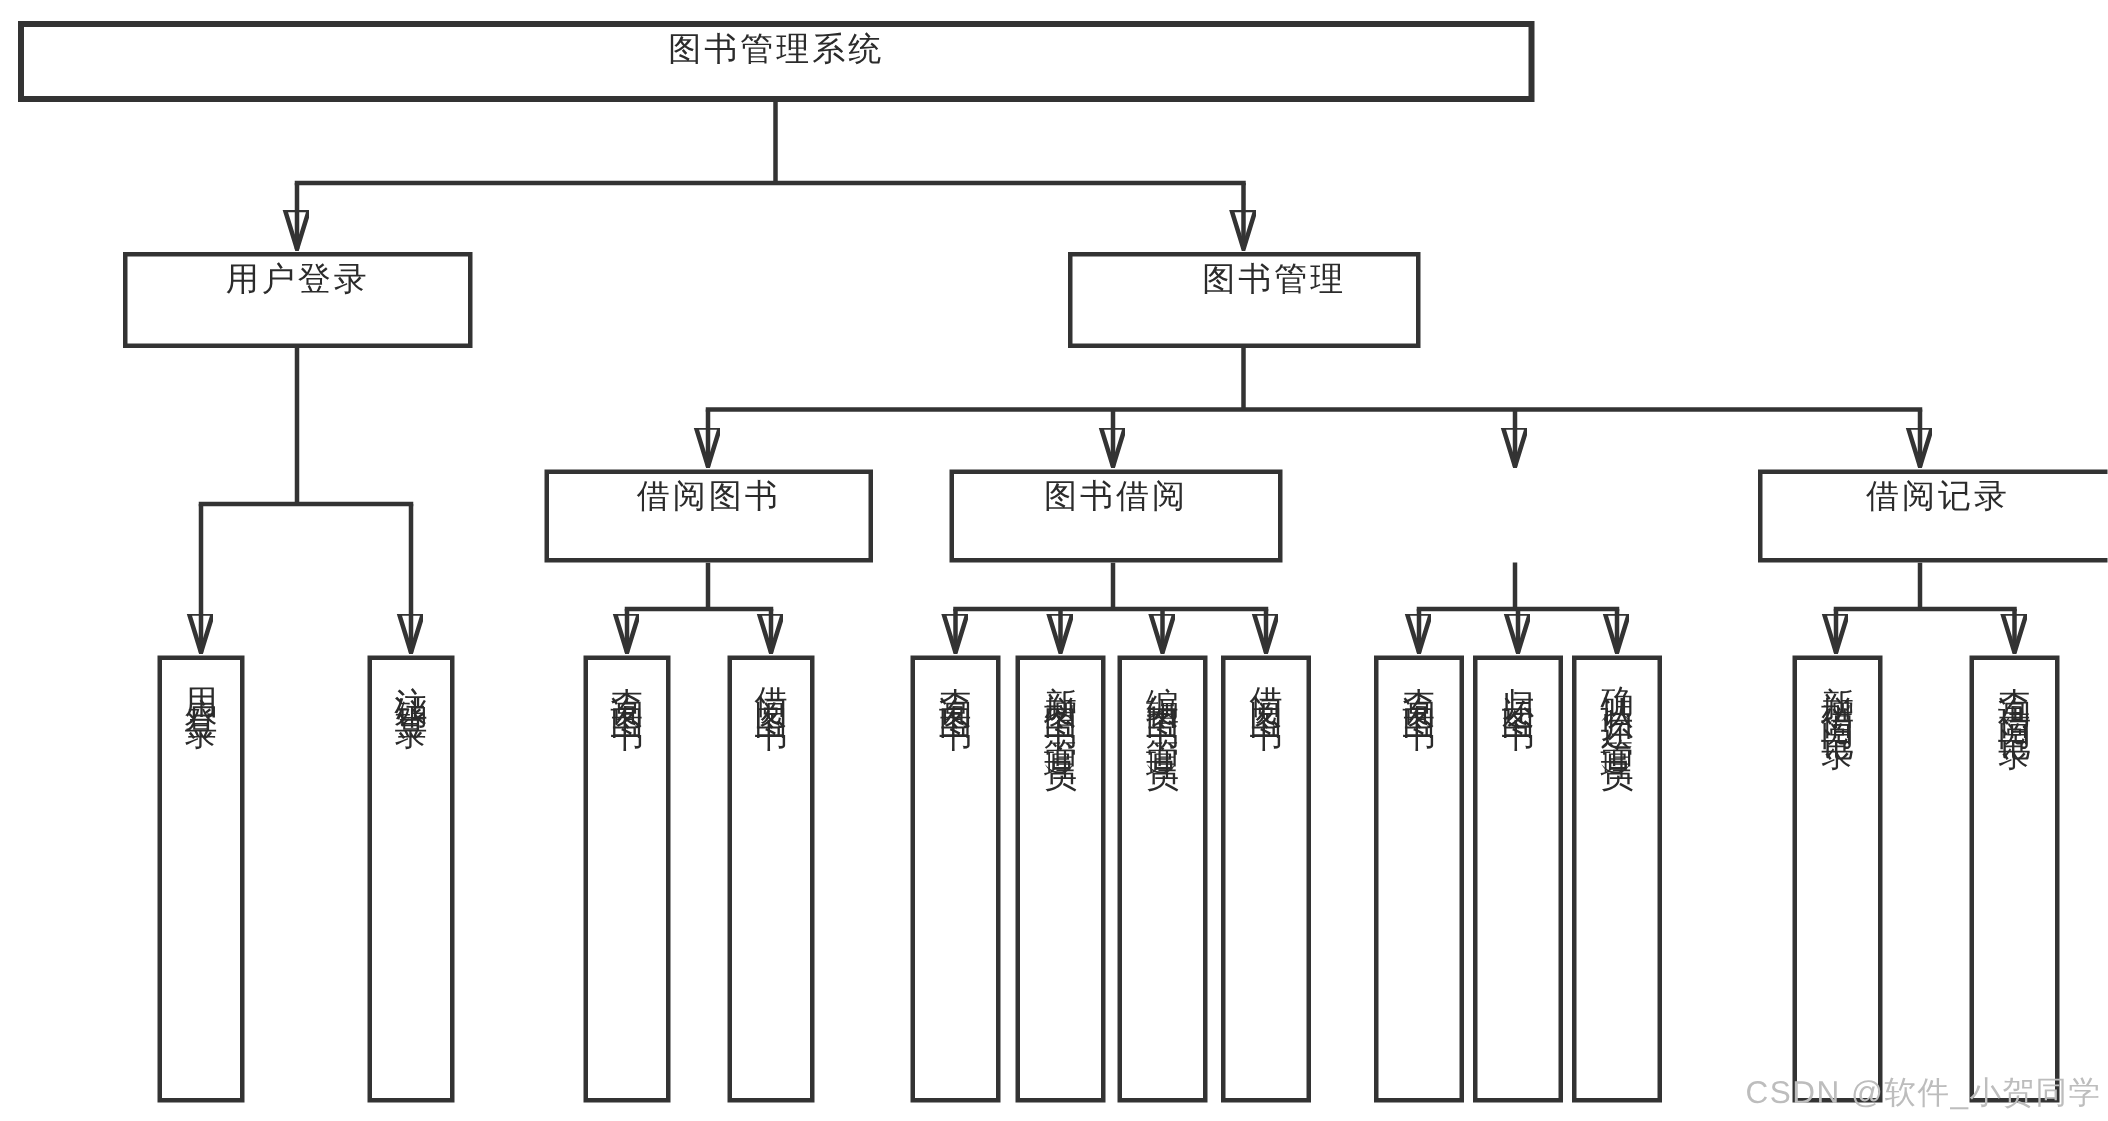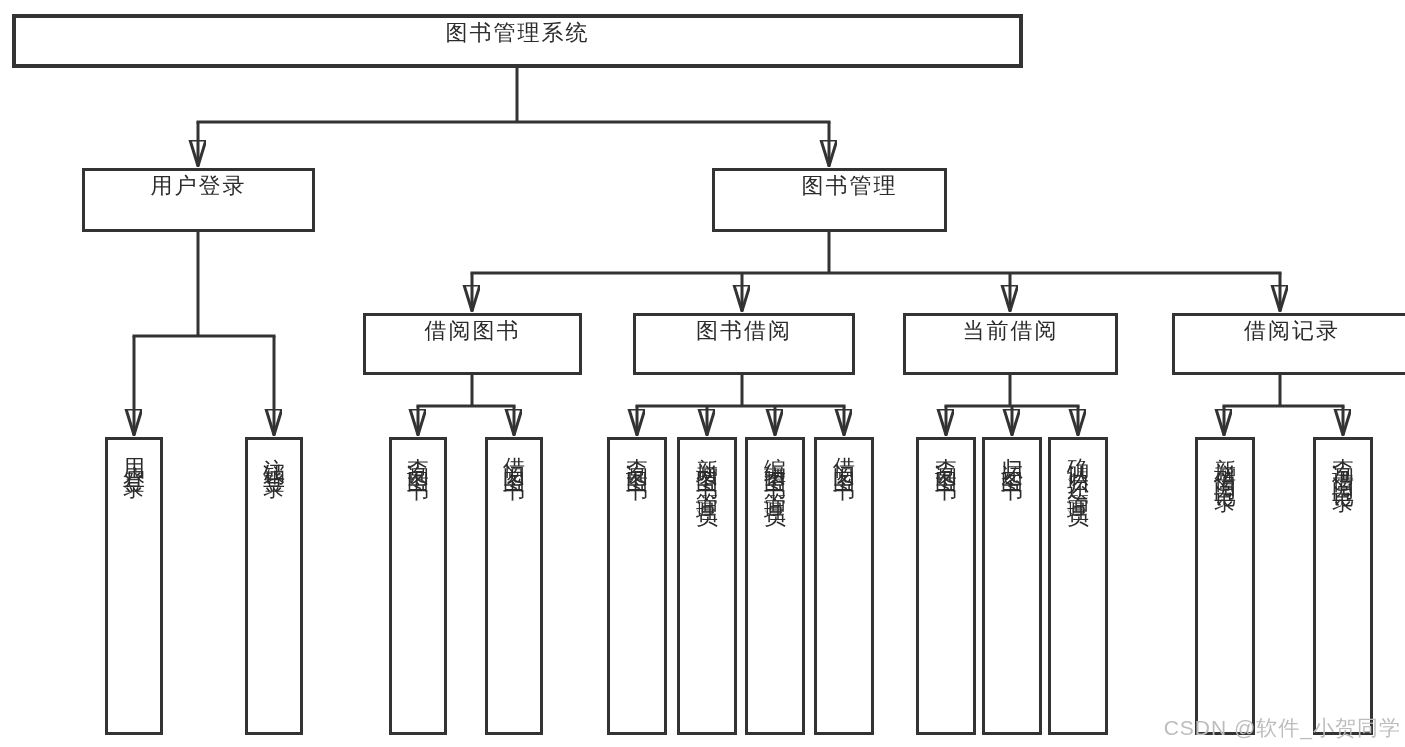--- a/index.html
+++ b/index.html
@@ -113,23 +113,20 @@
   <div class="box" style="left:712px;top:168px;width:235px;height:64px;padding-left:40px;">
     <span class="hlabel">图书管理</span>
   </div>
 
   <div class="box" style="left:363px;top:313px;width:219px;height:62px;">
     <span class="hlabel">借阅图书</span>
   </div>
   <div class="box" style="left:633px;top:313px;width:222px;height:62px;">
     <span class="hlabel">图书借阅</span>
   </div>
-  <div class="box" style="left:903px;top:313px;width:215px;height:62px;">
-    <span class="hlabel">当前借阅</span>
-  </div>
   <div class="box" style="left:1172px;top:313px;width:240px;height:62px;">
     <span class="hlabel">借阅记录</span>
   </div>
 
   <div class="box" style="left:105px;top:437px;width:58px;height:298px;">
     <span class="vlabel">用户登录</span>
   </div>
   <div class="box" style="left:245px;top:437px;width:58px;height:298px;">
     <span class="vlabel">注销登录</span>
   </div>

